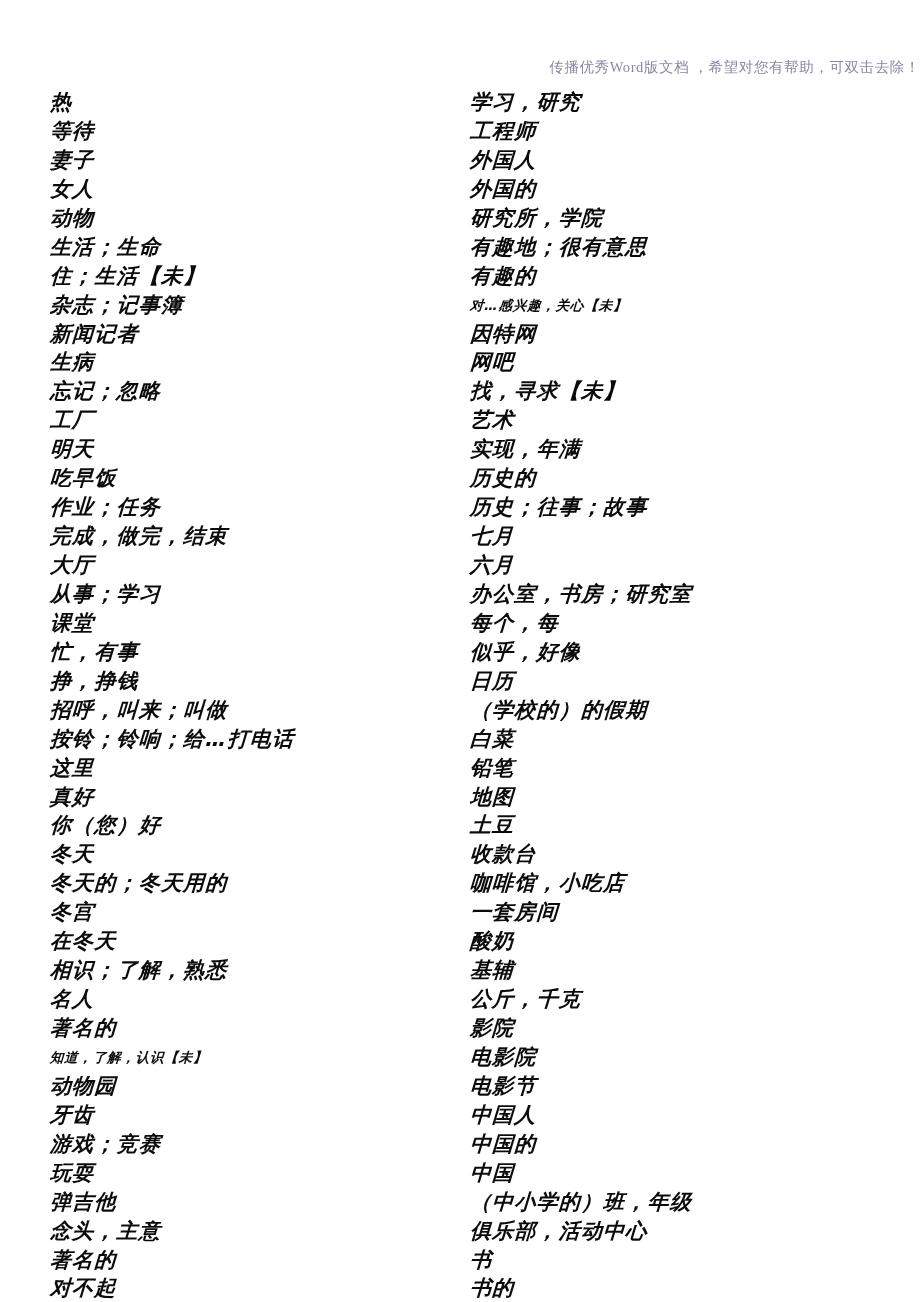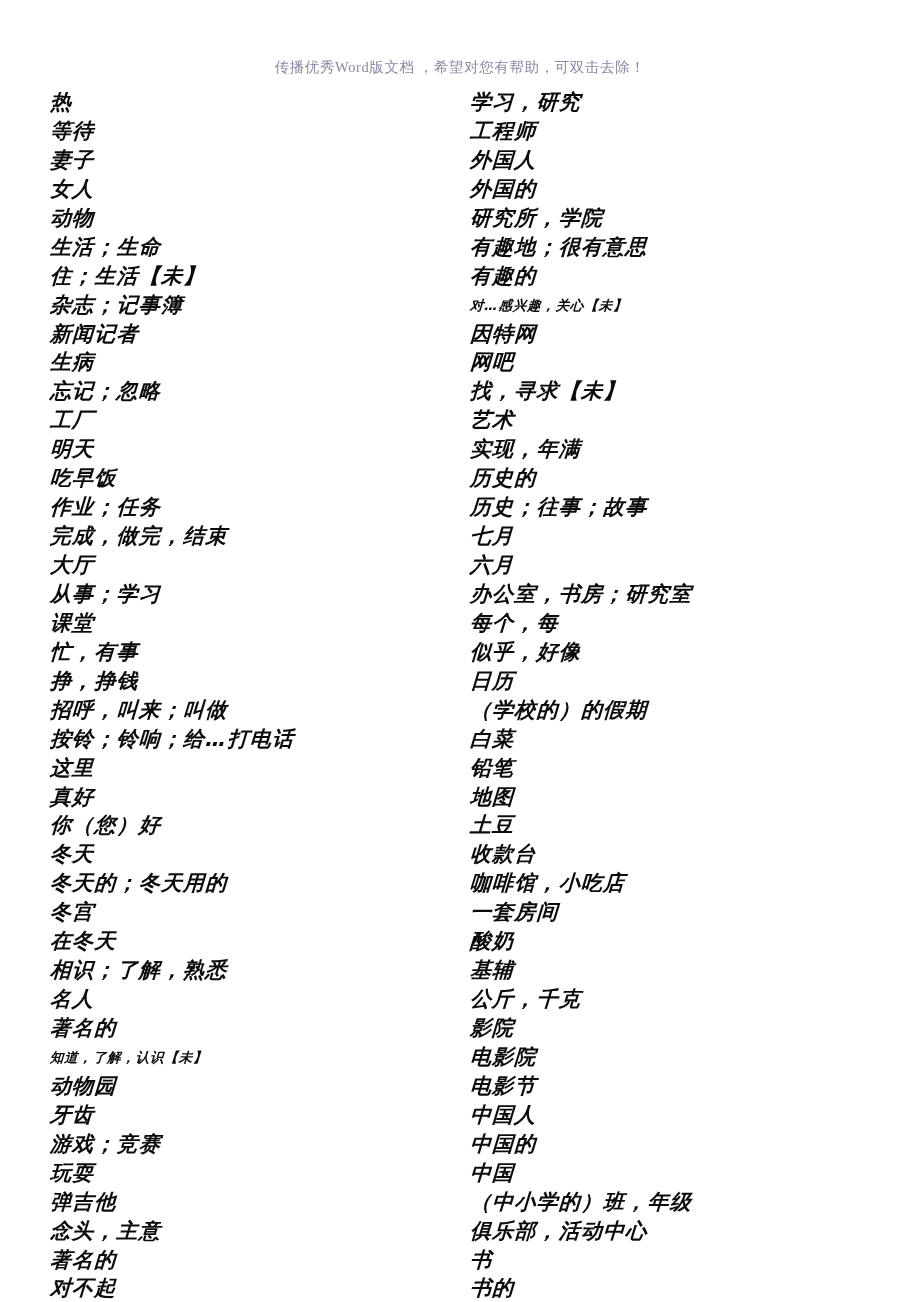--- a/index.html
+++ b/index.html
@@ -19,21 +19,21 @@
     overflow: hidden;
     box-sizing: border-box;
   }
 
   
   .watermark {
     position: absolute;
     top: 58px;
     left: 0;
     width: 920px;
-    text-align: center;
+    text-align: right;
     color: #8788a6;
     font-family: "Liberation Serif", "DejaVu Serif", serif;
     font-size: 14.5px;
     letter-spacing: 0.6px;
     white-space: nowrap;
     font-weight: 400;
   }
 
   
   .columns {

